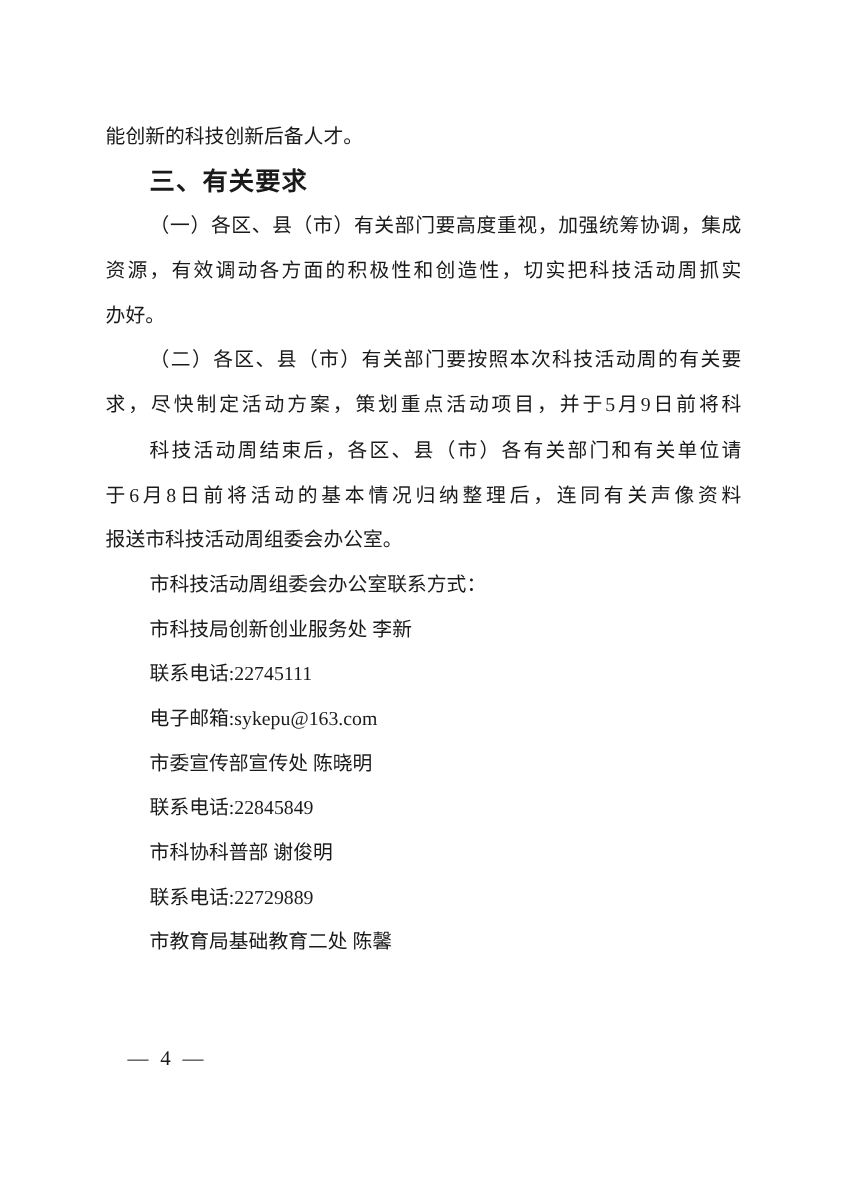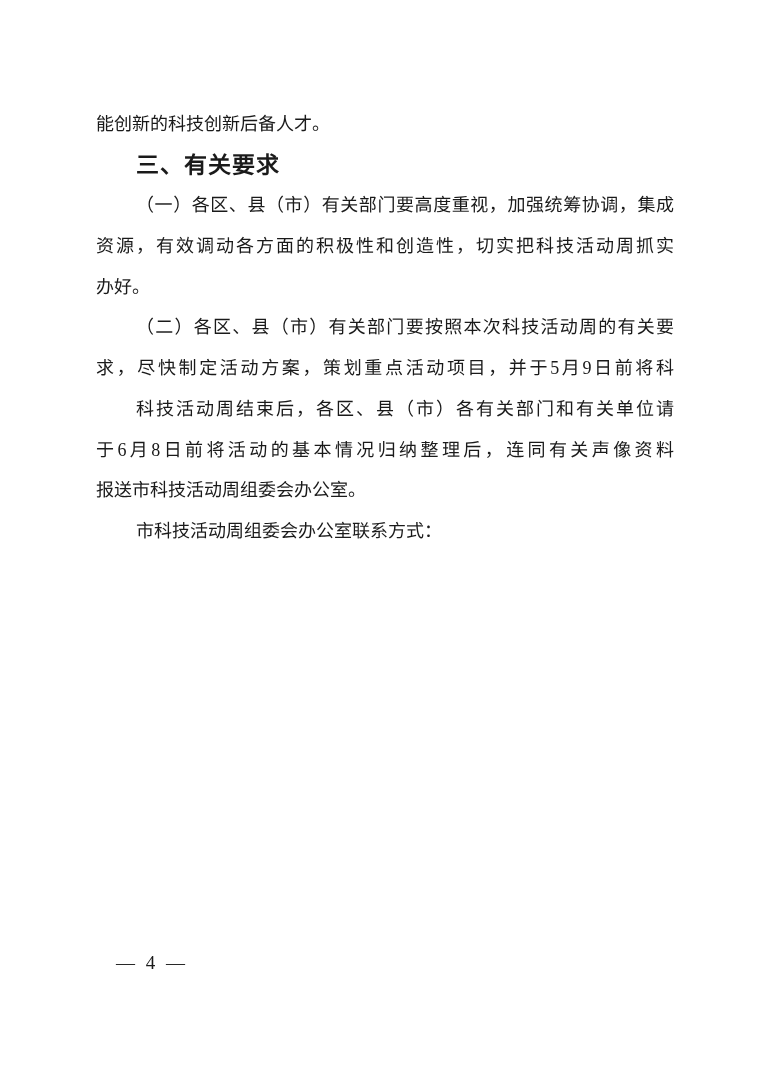--- a/index.html
+++ b/index.html
@@ -67,17 +67,27 @@
     </section>
 
     <section>
       <div class="ln indent fill">科技活动周结束后，各区、县（市）各有关部门和有关单位请</div>
       <div class="ln fill">于6月8日前将活动的基本情况归纳整理后，连同有关声像资料</div>
       <div class="ln">报送市科技活动周组委会办公室。</div>
     </section>
 
     <div class="ln indent">市科技活动周组委会办公室联系方式：</div>
 
+    <section>
+      <div class="ln indent">市科技局创新创业服务处 李新</div>
+      <div class="ln indent">联系电话:22745111</div>
+      <div class="ln indent">电子邮箱:sykepu@163.com</div>
+      <div class="ln indent">市委宣传部宣传处 陈晓明</div>
+      <div class="ln indent">联系电话:22845849</div>
+      <div class="ln indent">市科协科普部 谢俊明</div>
+      <div class="ln indent">联系电话:22729889</div>
+      <div class="ln indent">市教育局基础教育二处 陈馨</div>
+    </section>
 
   </main>
 
   <div class="page-footer">— 4 —</div>
 </div>
 
 </body></html>

